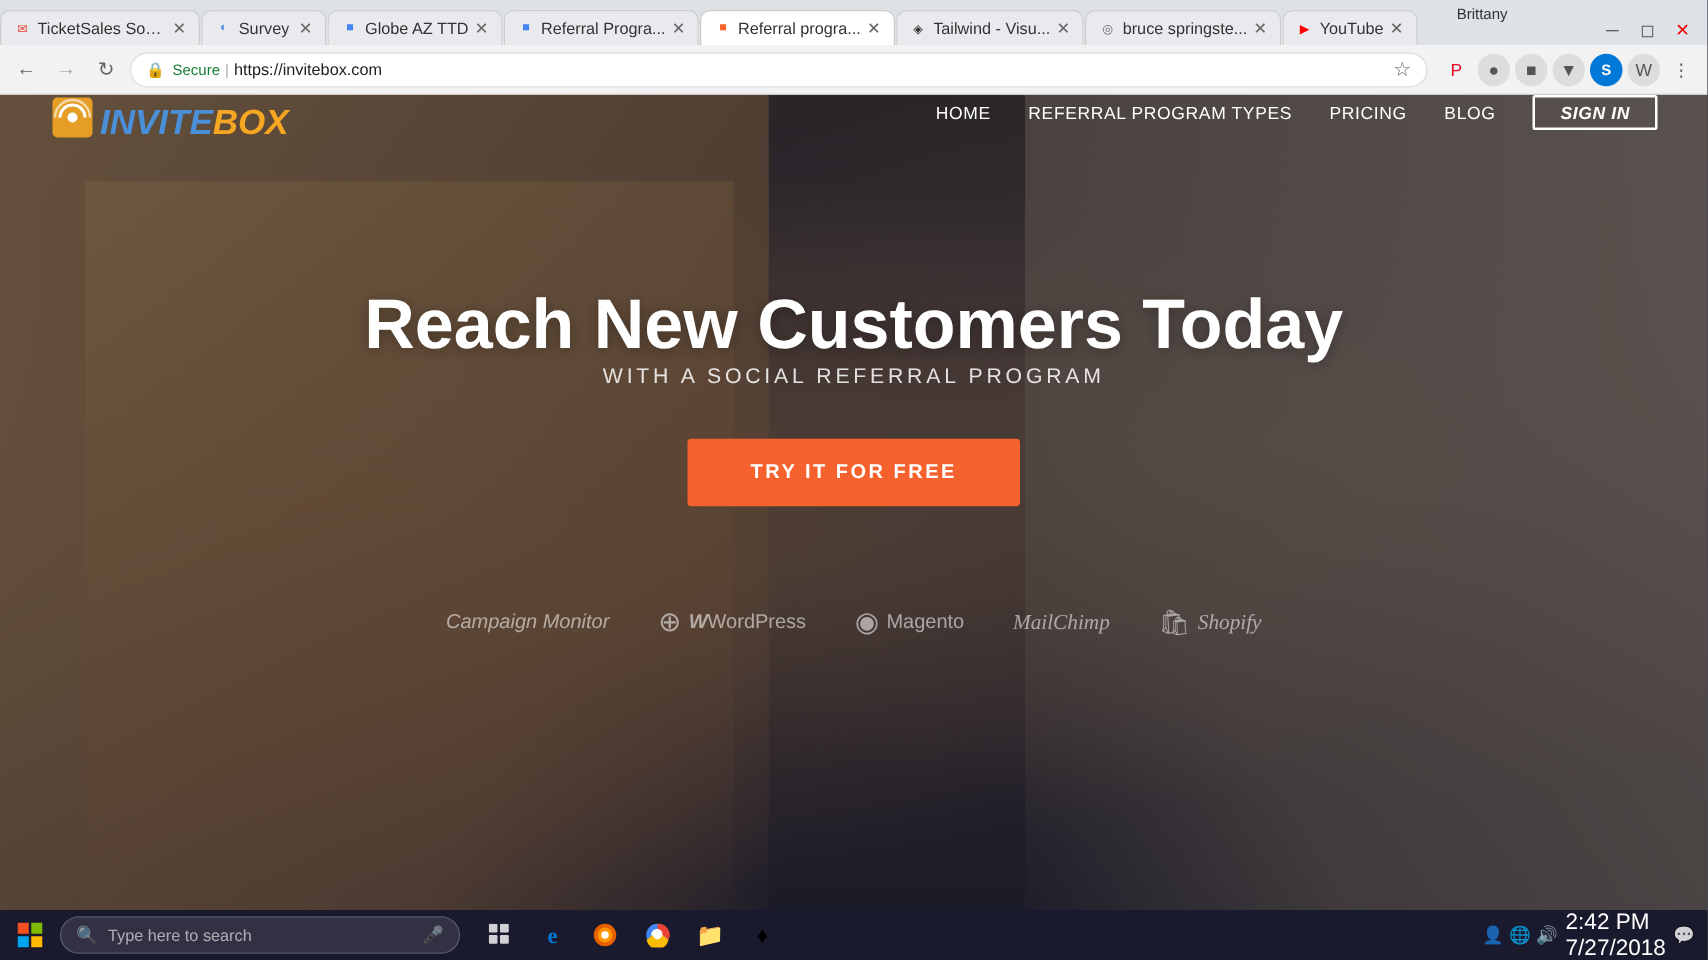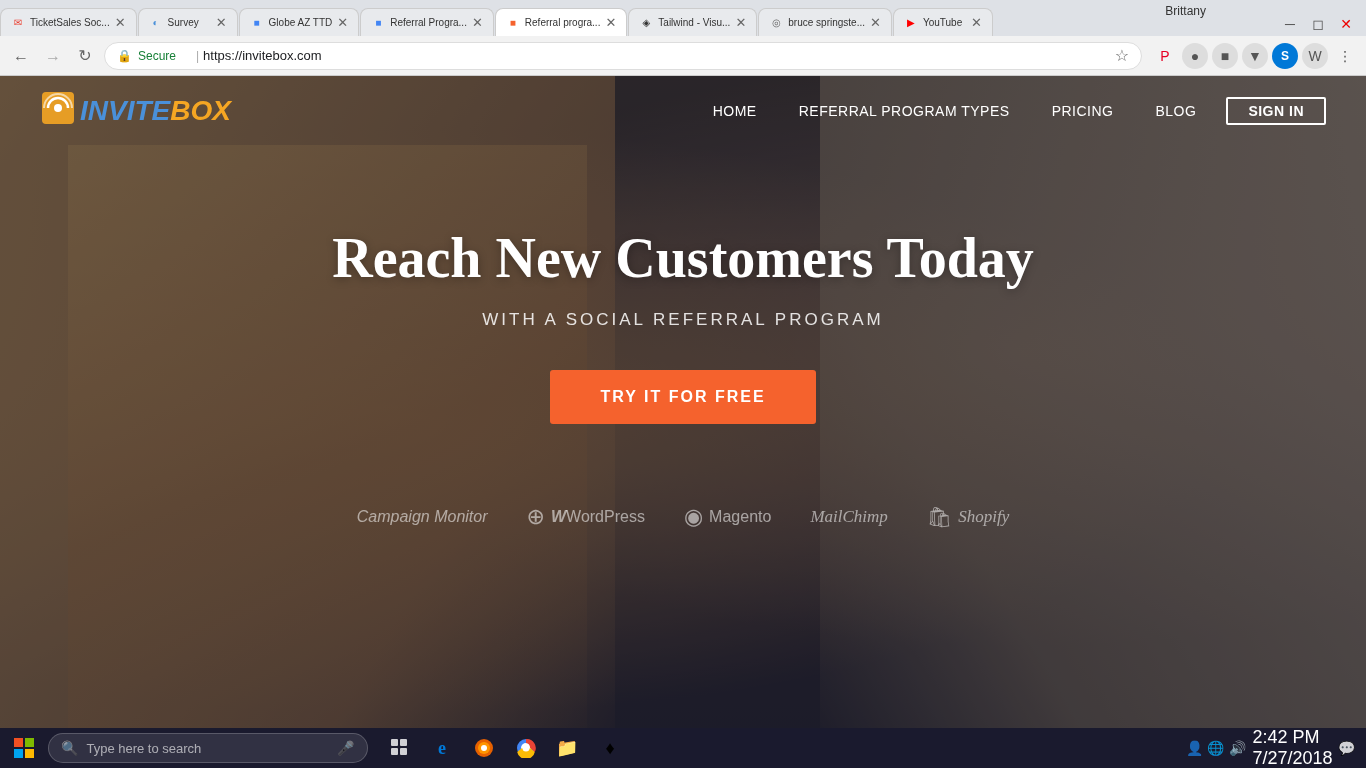--- a/index.html
+++ b/index.html
@@ -66,21 +66,21 @@
       padding-left: 5px;
       font-size: 13px;
       color: #666;
       flex-shrink: 0;
     }
 
     .tab-label {
       overflow: hidden;
       text-overflow: ellipsis;
       white-space: nowrap;
-      font-size: 10px;
+      font-size: 13px;
     }
 
     .tab-bar-right {
       margin-left: auto;
       display: flex;
       align-items: center;
       padding-right: 8px;
       gap: 4px;
     }
 
@@ -197,21 +197,21 @@
       top: 0; left: 0; right: 0; bottom: 0;
       background: rgba(30, 30, 50, 0.55);
       z-index: 2;
     }
 
     
     .navbar {
       position: relative;
       z-index: 10;
       display: flex;
-      align-items: center;
+      align-items: flex-start;
       padding: 0 40px;
       height: 70px;
     }
 
     .logo {
       display: flex;
       align-items: center;
       font-size: 28px;
       font-weight: bold;
       text-decoration: none;
@@ -236,54 +236,52 @@
       gap: 30px;
     }
 
     .nav-link {
       color: #fff;
       text-decoration: none;
       font-size: 14px;
       font-weight: 500;
       letter-spacing: 0.5px;
       cursor: pointer;
-      margin-left: 12px;
     }
 
     .sign-in-btn {
       border: 2px solid #fff;
       color: #fff;
       background: transparent;
       padding: 4px 20px;
       font-size: 14px;
       font-weight: 600;
       cursor: pointer;
       letter-spacing: 0.5px;
       border-radius: 2px;
+      font-style: italic;
     }
 
     
     .hero-content {
       position: relative;
       z-index: 10;
       display: flex;
       flex-direction: column;
       align-items: center;
       justify-content: center;
       padding-top: 80px;
     }
 
     .hero-title {
       font-size: 56px;
       font-weight: bold;
       color: #fff;
       text-align: center;
-      margin-bottom: 20px;
       text-shadow: 0 2px 10px rgba(0,0,0,0.3);
-      font-family: Liberation Serif, serif;
     }
 
     .hero-subtitle {
       font-size: 17px;
       color: rgba(255,255,255,0.85);
       text-align: center;
       letter-spacing: 3px;
       font-weight: 400;
       margin-bottom: 40px;
     }
@@ -485,21 +483,21 @@
     </div>
   </div>
 
   <div class="address-bar">
     <div class="nav-btn">←</div>
     <div class="nav-btn" style="color:#aaa;">→</div>
     <div class="nav-btn">↻</div>
 
     <div class="url-bar">
       <span class="url-lock">🔒</span>
-      <span class="url-lock" style="font-size:12px;color:#188038;margin-right:20px;">Secure</span>
+      <span class="url-lock" style="font-size:12px;color:#188038;margin-right:4px;">Secure</span>
       <span style="color:#aaa;margin-right:4px;font-size:12px;">|</span>
       <span class="url-text">https://invitebox.com</span>
       <span class="url-star">☆</span>
     </div>
 
     <div class="toolbar-icons">
       <div class="toolbar-icon" style="color:#e60023;">P</div>
       <div class="toolbar-icon" style="background:#ddd;border-radius:50%;">●</div>
       <div class="toolbar-icon" style="background:#ddd;border-radius:50%;">■</div>
       <div class="toolbar-icon" style="background:#ddd;border-radius:50%;">▼</div>

